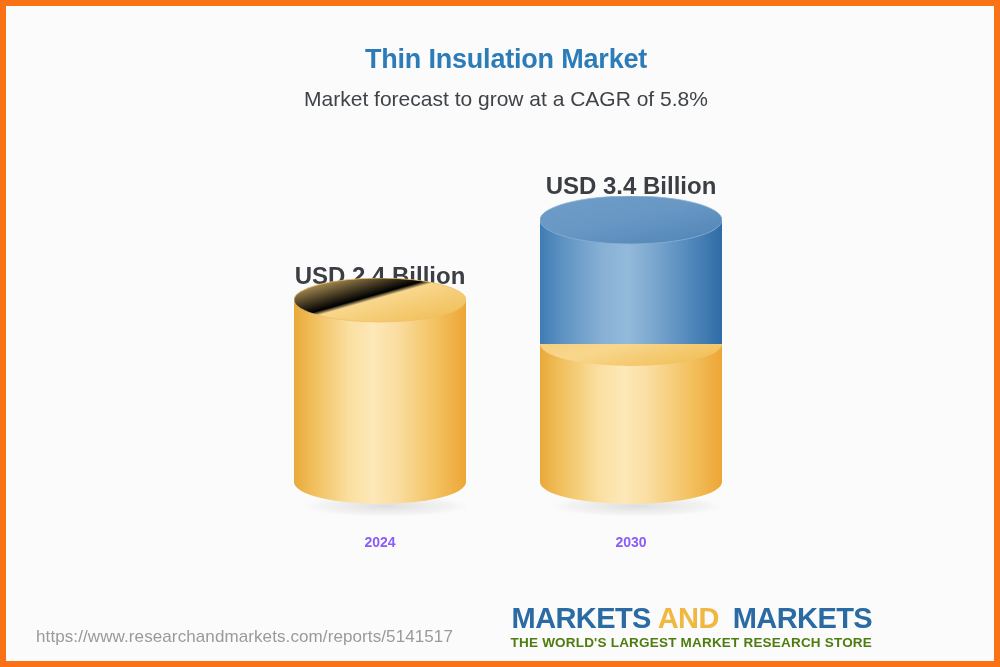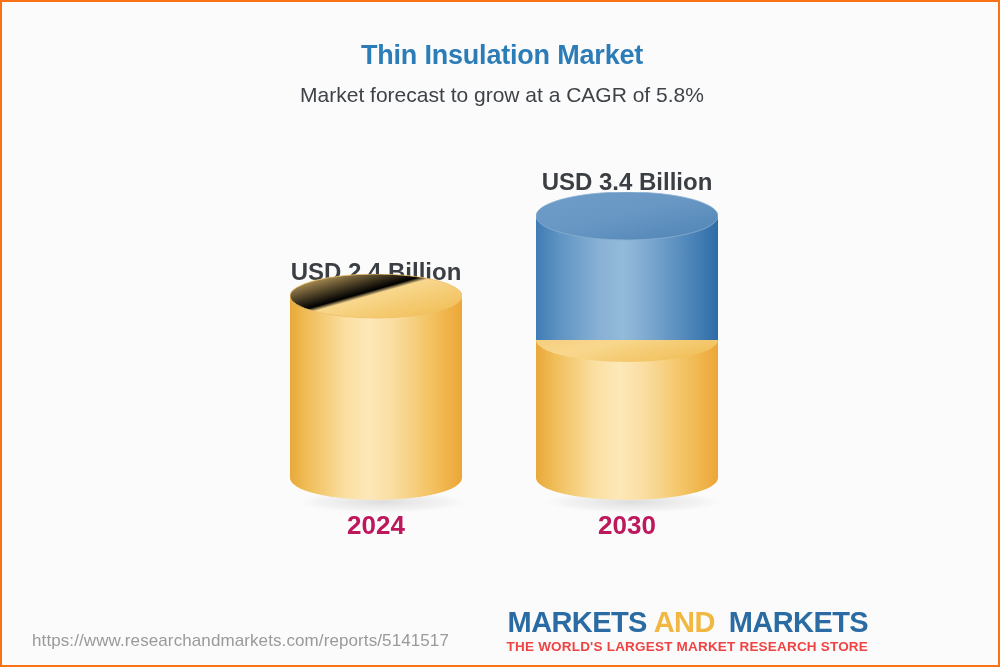--- a/index.html
+++ b/index.html
@@ -13,21 +13,21 @@
     overflow: hidden;
     font-family: "Liberation Sans", sans-serif;
   }
 
   .infographic {
     position: relative;
     width: 1000px;
     height: 667px;
     box-sizing: border-box;
     background: #fbfbfb;
-    border: 2px solid #f97316;
+    border: 6px solid #f97316;
     overflow: hidden;
     padding-left: 12px;
   }
 
   
   .header {
     position: absolute;
     left: 0;
     top: 36px;
     width: 1000px;
@@ -77,24 +77,24 @@
   .g2030 .value-label { left: -79px; top: 6px; }
 
   .cyl-svg { position: absolute; left: 0; top: 0; }
   .g2024 .cyl-svg { top: 112px; }
   .g2030 .cyl-svg { top: 30px; }
 
   .cat-label {
     position: absolute;
     width: 340px;
     text-align: center;
-    font-size: 26px;
-    font-weight: bold;
-    color: #be185d;
-    top: 348px;
+    font-size: 14px;
+    font-weight: bold;
+    color: #8b5cf6;
+    top: 368px;
   }
   .g2024 .cat-label { left: -84px; }
   .g2030 .cat-label { left: -79px; }
 
   
   .footer {
     position: absolute;
     left: 0;
     bottom: 0;
     width: 884px;
@@ -119,21 +119,21 @@
     font-weight: bold;
     letter-spacing: -0.6px;
     line-height: 31px;
     white-space: nowrap;
   }
   .logo-main .w-blue { color: #2a6ba3; }
   .logo-main .w-gold { color: #f0b840; }
   .logo-tag {
     font-size: 13.5px;
     font-weight: bold;
-    color: #ef4444;
+    color: #4d7c0f;
     letter-spacing: 0.2px;
     line-height: 18px;
     white-space: nowrap;
   }
 </style>
 </head>
 <body>
 
 <div class="infographic">
 

